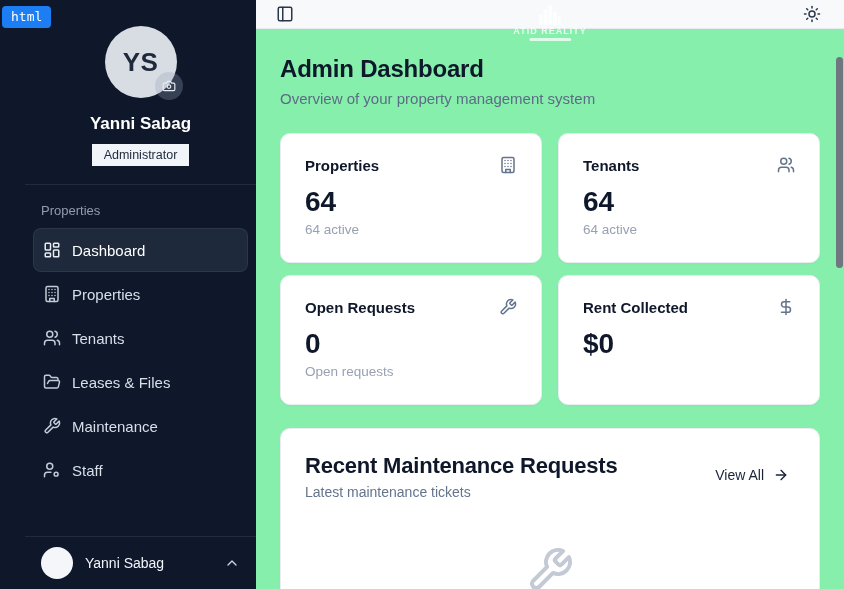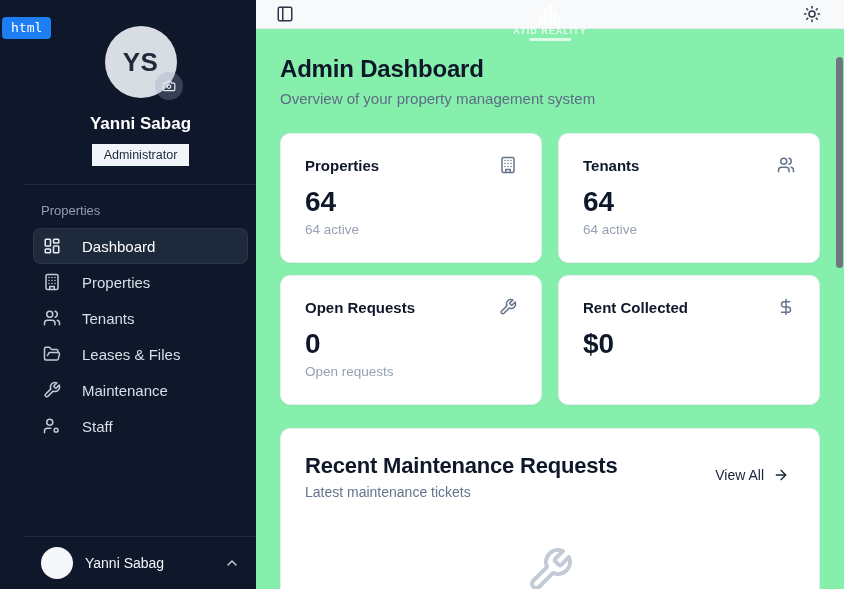--- a/index.html
+++ b/index.html
@@ -1,38 +1,38 @@
 <!DOCTYPE html>
 <html><head>
 <meta charset="utf-8">
 <style>
   * { margin:0; padding:0; box-sizing:border-box; }
   html,body { width:844px; height:589px; overflow:hidden; font-family:"Liberation Sans",sans-serif; background:#f7f8fa; }
   .app { position:relative; width:844px; height:589px; display:flex; }
 
   
-  .html-badge { position:absolute; top:17px; left:2px; z-index:50; background:#1d7df2; color:#fff;
+  .html-badge { position:absolute; top:6px; left:2px; z-index:50; background:#1d7df2; color:#fff;
     font-family:"DejaVu Sans Mono",monospace; font-size:13px; padding:3px 9px 4px; border-radius:4px; }
 
   
   .sidebar { width:256px; height:589px; background:#0f172a; color:#e2e8f0; display:flex; flex-direction:column; flex-shrink:0;padding-left:25px; }
   .profile { padding:26px 16px 18px; text-align:center; border-bottom:1px solid rgba(148,163,184,0.14); }
   .avatar-wrap { position:relative; width:72px; height:72px; margin:0 auto; }
   .avatar-big { width:72px; height:72px; border-radius:50%; background:#d8dde4; color:#1e293b;
     display:flex; align-items:center; justify-content:center; font-size:26px; font-weight:700; letter-spacing:.5px; }
   .cam-badge { position:absolute; right:-6px; bottom:-2px; width:28px; height:28px; border-radius:50%;
     background:rgba(148,163,184,0.30); display:flex; align-items:center; justify-content:center; color:#e8edf3; }
   .cam-badge svg { width:14px; height:14px; }
   .profile-name { margin-top:16px; font-size:17px; font-weight:600; color:#ffffff; }
   .role-badge { display:inline-block; margin-top:10px; background:#f1f5f9; color:#1e293b;
     font-size:12.5px; font-weight:500; padding:4px 12px; border-radius:0; }
 
   .nav { flex:1; padding:12px 8px 0; }
   .nav-section-label { color:#929cb0; font-size:13px; padding:6px 8px 10px; }
-  .nav-item { display:flex; align-items:center; gap:21px; height:36px; padding:0 10px; border-radius:8px;
+  .nav-item { display:flex; align-items:center; gap:11px; height:44px; padding:0 10px; border-radius:8px;
     color:#d9dfe9; font-size:15px; cursor:pointer; margin-bottom:0; }
   .nav-item.active { background:#1e293b; color:#ffffff; box-shadow:inset 0 0 0 1px rgba(148,163,184,0.12); }
   .nav-item .icon { width:18px; height:18px; flex-shrink:0; color:#c3cbd8; }
   .nav-item.active .icon { color:#e8edf4; }
 
   .sidebar-footer { border-top:1px solid rgba(148,163,184,0.14); padding:10px 16px; display:flex; align-items:center; gap:12px; }
   .avatar-small { width:32px; height:32px; border-radius:50%; background:#f4f6f9; flex-shrink:0; }
   .footer-name { font-size:14px; color:#f1f5f9; flex:1; }
   .chevron { width:16px; height:16px; color:#cbd5e1; }
 

